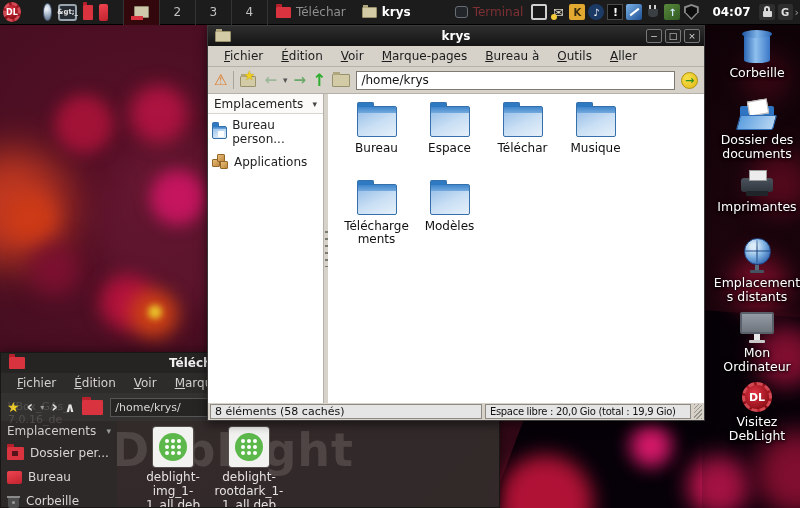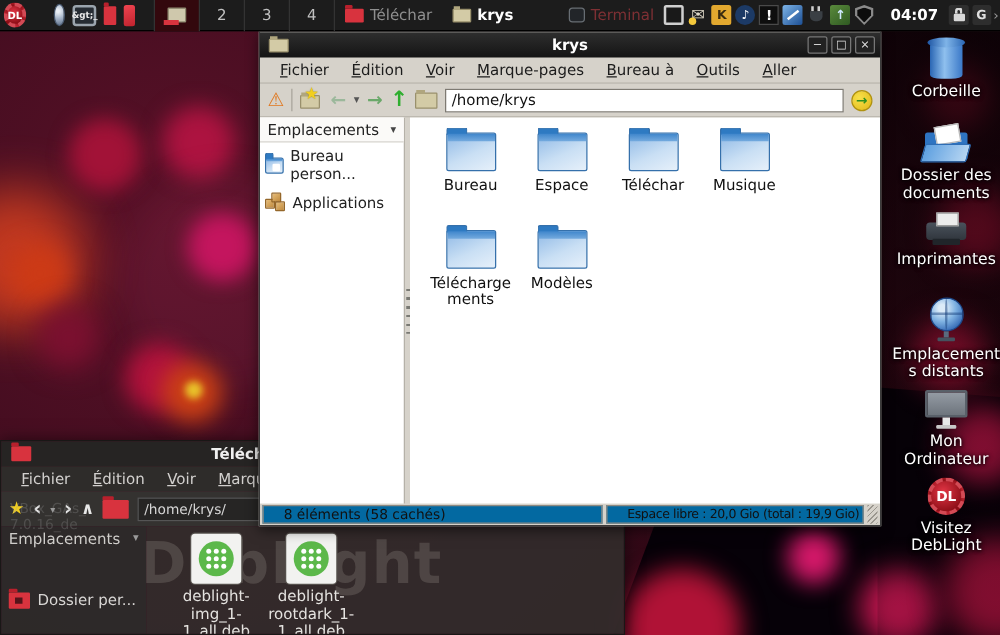--- a/index.html
+++ b/index.html
@@ -75,40 +75,40 @@
   .bf-side i { position:absolute; left:5px; top:4px; width:6px; height:6px; background:#fff; border-radius:1px; z-index:1;}
   .cubes { position:relative; width:17px; height:15px; }
   .cubes span { position:absolute; width:8px; height:8px; background:linear-gradient(140deg,#e7bd79,#c08a3e); border:1px solid #95672a; border-radius:1px;}
   #splitter { width:4px; background:#d6d2ca; display:flex; align-items:center; justify-content:center; }
   #splitter i { width:3px; height:36px; background:repeating-linear-gradient(#7a7a74 0 2px, transparent 2px 7px); }
   #mw-files { flex:1; background:#fff; padding:8px 0 0 12px; display:flex; flex-wrap:wrap; align-content:flex-start; }
   .fcell { width:73px; height:78px; display:flex; flex-direction:column; align-items:center; padding-top:4px; }
   .bf-big { width:40px; height:31px; margin-bottom:5px; flex:none;}
   .flabel { font-size:12px; color:#111; text-align:center; line-height:1.1; overflow-wrap:anywhere; max-width:76px;}
   #mw-status { height:17px; background:#d6d2ca; display:flex; align-items:stretch; gap:3px; padding:1px 2px; }
-  .sb-box { border:1px solid #8e8a82; background:#0369a1; font-size:11px; color:#111; display:flex; align-items:center; padding:0 16px; overflow:hidden; white-space:nowrap;}
+  .sb-box { border:1px solid #8e8a82; background:#e5e5e5; font-size:11px; color:#111; display:flex; align-items:center; padding:0 4px; overflow:hidden; white-space:nowrap;}
   .sb-left { width:282px; }
   .sb-right { margin-left:auto; width:214px; font-size:10px; letter-spacing:-0.3px; }
   .grip { width:8px; background:repeating-linear-gradient(135deg,#9a968e 0 1px, transparent 1px 3px); }
 
   
   #dl-win { left:0; top:352px; width:500px; height:156px; z-index:2; border:1px solid #191716;
       display:flex; flex-direction:column; box-shadow:0 0 12px rgba(0,0,0,.5); }
   #dl-title { height:20px; background:#262423; display:flex; align-items:center; position:relative; }
   #dl-title .t-text { position:absolute; left:168px; color:#f0f0f0; font-weight:bold; font-size:12px; }
   #dl-menubar { height:20px; background:#2e2c2a; display:flex; align-items:center; padding-left:8px; gap:2px; }
   .dmenu { display:inline-block; padding:1px 8px; font-size:12px; color:#d2d0ce; }
   .dmenu::first-letter { text-decoration:underline; }
   #dl-toolbar { height:28px; background:#343230; display:flex; align-items:center; padding:0 6px; gap:7px; }
   .d-glyph { color:#e8e8e8; font-weight:bold; font-size:16px; line-height:1; }
   #dl-path { flex:1; height:19px; background:#262524; border:1px solid #555; color:#d6d6d6; font-size:11px; padding:0 4px; font-family:"DejaVu Sans",sans-serif;}
   #dl-body { flex:1; display:flex; min-height:0; }
   #dl-side { width:116px; background:rgba(44,42,41,0.97); font-size:12px; color:#d8d6d4; }
   .dside-hdr { height:20px; display:flex; align-items:center; justify-content:space-between; padding:0 6px; color:#cfcdca;}
-  .dside-item { display:flex; align-items:center; gap:6px; padding:5px 6px;margin-top:27px; }
+  .dside-item { display:flex; align-items:center; gap:6px; padding:5px 6px; }
   .rf-side { width:17px; height:13px; }
   .rf-side i { position:absolute; left:5px; top:4px; width:6px; height:5px; background:#55141a; z-index:1;}
   .trash-sm { position:relative; width:13px; height:13px; }
   .trash-sm .bin { position:absolute; left:1px; top:3px; width:11px; height:10px; background:#4e4e4e; border-radius:0 0 2px 2px; }
   .trash-sm .lid { position:absolute; left:0; top:1px; width:13px; height:2px; background:#8a8a8a; }
   .trash-sm .dot { position:absolute; left:5px; top:6px; width:3px; height:3px; border-radius:50%; background:#9a9a9a;}
   #dl-files { flex:1; background:rgba(50,45,43,0.92); position:relative; overflow:hidden; }
   #watermark { position:absolute; left:-6px; top:2px; font-size:46px; font-weight:bold; color:rgba(150,143,135,0.28); letter-spacing:1px; white-space:nowrap;}
   .deb-item { position:absolute; width:72px; display:flex; flex-direction:column; align-items:center; }
   .deb { width:40px; height:40px; background:#f2f2f0; border-radius:3px; box-shadow:0 0 0 1px #55504c;

